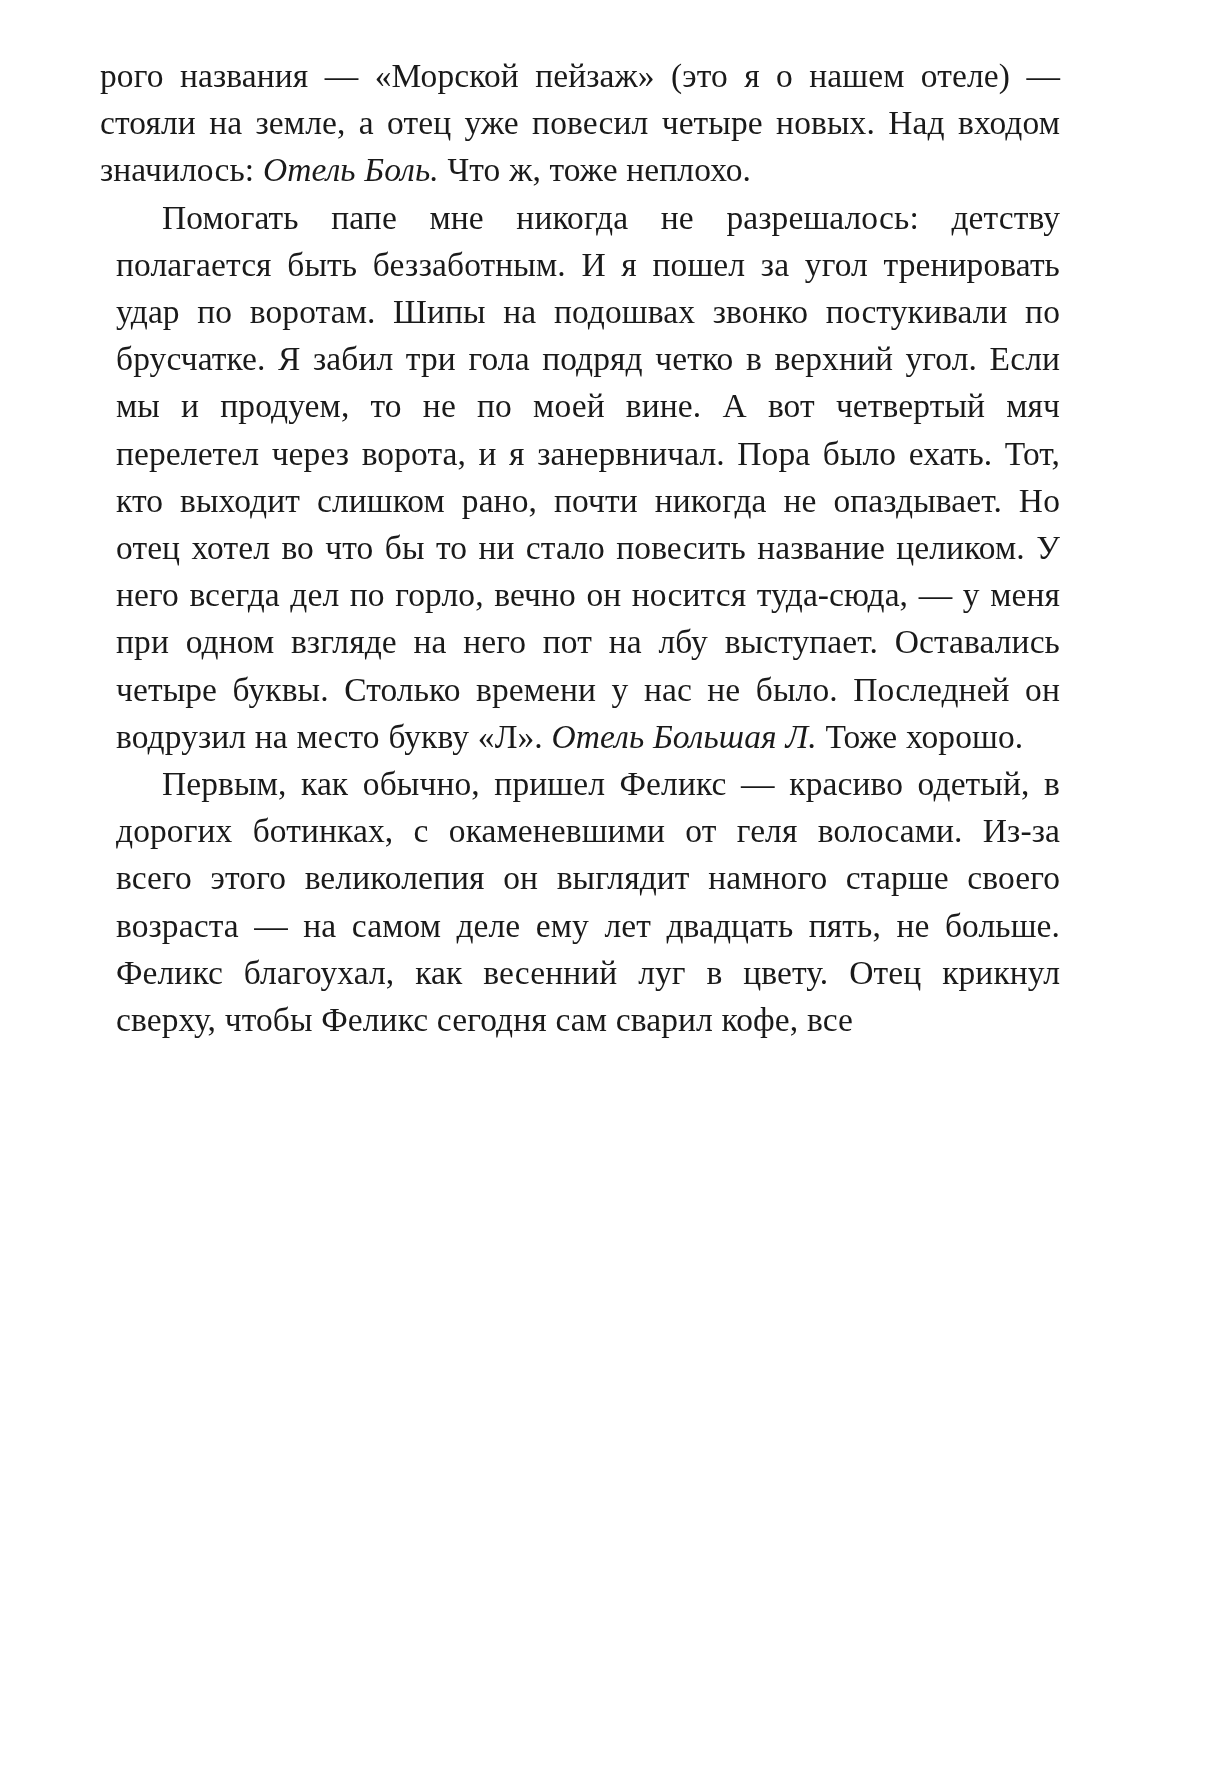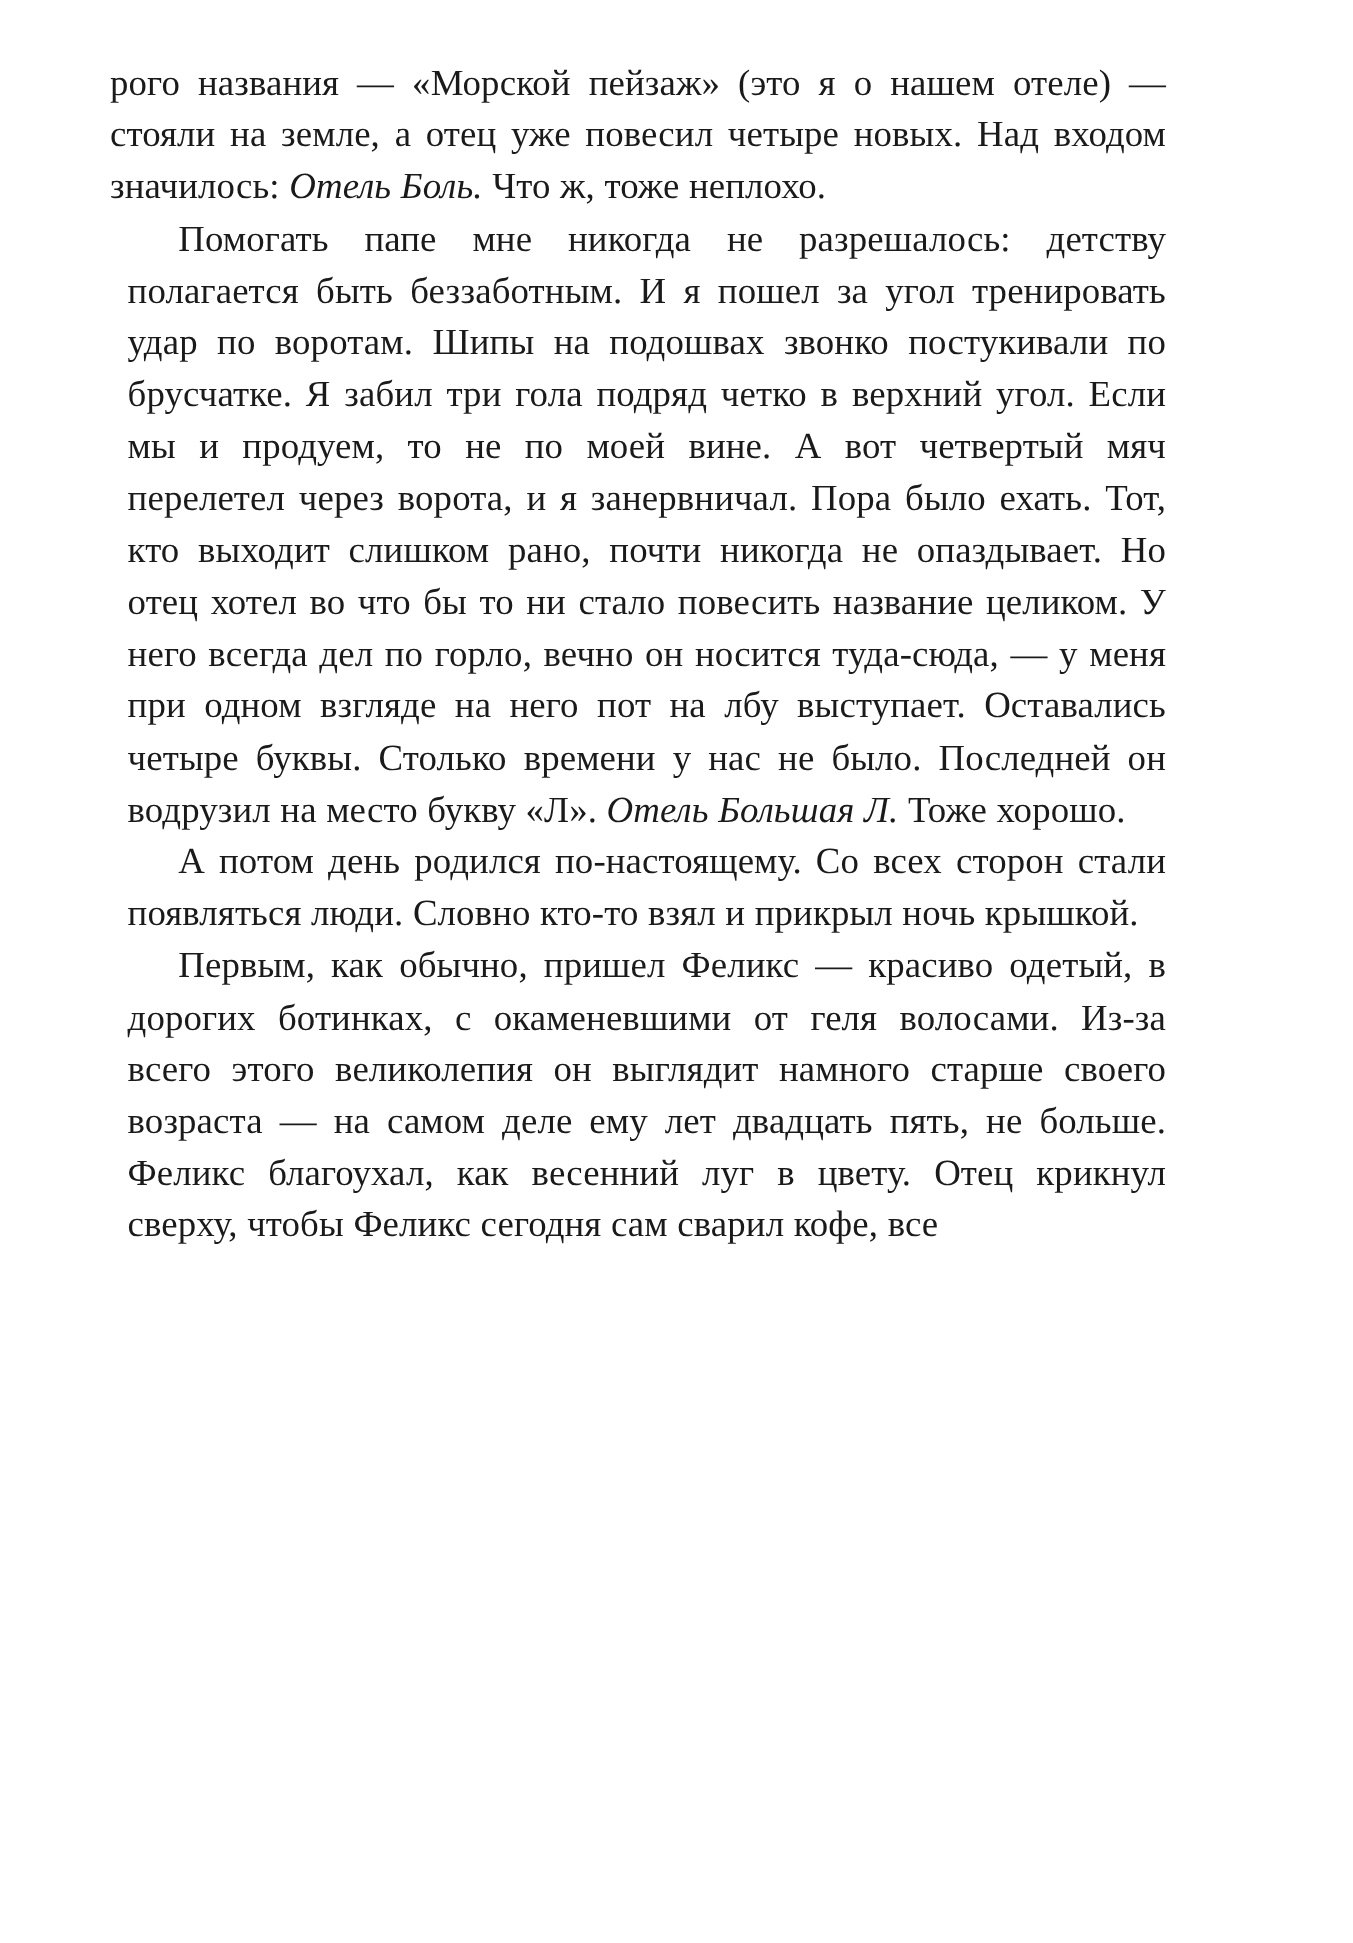--- a/index.html
+++ b/index.html
@@ -70,21 +70,20 @@
 <body>
 
 <div class="page">
 
   <div class="text-column">
 
     <p class="para cont nofill"><span>рого названия — «Морской пейзаж» (это я о нашем отеле) — стояли на земле, а отец уже повесил четыре новых. Над входом значилось: </span><span class="it">Отель Боль.</span><span> Что ж, тоже неплохо.</span></p>
 
     <p class="para indent nofill"><span>Помогать папе мне никогда не разрешалось: детству полагается быть беззаботным. И я пошел за угол тренировать удар по воротам. Шипы на подошвах звонко постукивали по брусчатке. Я забил три гола подряд четко в верхний угол. Если мы и продуем, то не по моей вине. А вот четвертый мяч перелетел через ворота, и я занервничал. Пора было ехать. Тот, кто выходит слишком рано, почти никогда не опаздывает. Но отец хотел во что бы то ни стало повесить название целиком. У него всегда дел по горло, вечно он носится туда-сюда, — у меня при одном взгляде на него пот на лбу выступает. Оставались четыре буквы. Столько времени у нас не было. Последней он водрузил на место букву «Л». </span><span class="it">Отель Большая Л.</span><span> Тоже хорошо.</span></p>
 
-    <p class="para indent nofill"><span>А потом день родился по-настоящему. Со всех сторон стали появляться люди. Словно кто-то взял и прикрыл ночь крышкой.</span></p>
 
     <p class="para indent nofill"><span>Первым, как обычно, пришел Феликс — красиво одетый, в дорогих ботинках, с окаменевшими от геля волосами. Из-за всего этого великолепия он выглядит намного старше своего возраста — на самом деле ему лет двадцать пять, не больше. Феликс благоухал, как весенний луг в цвету. Отец крикнул сверху, чтобы Феликс сегодня сам сварил кофе, все</span></p>
 
   </div>
 
   <div class="folio">10</div>
 
 </div>
 
 </body></html>

